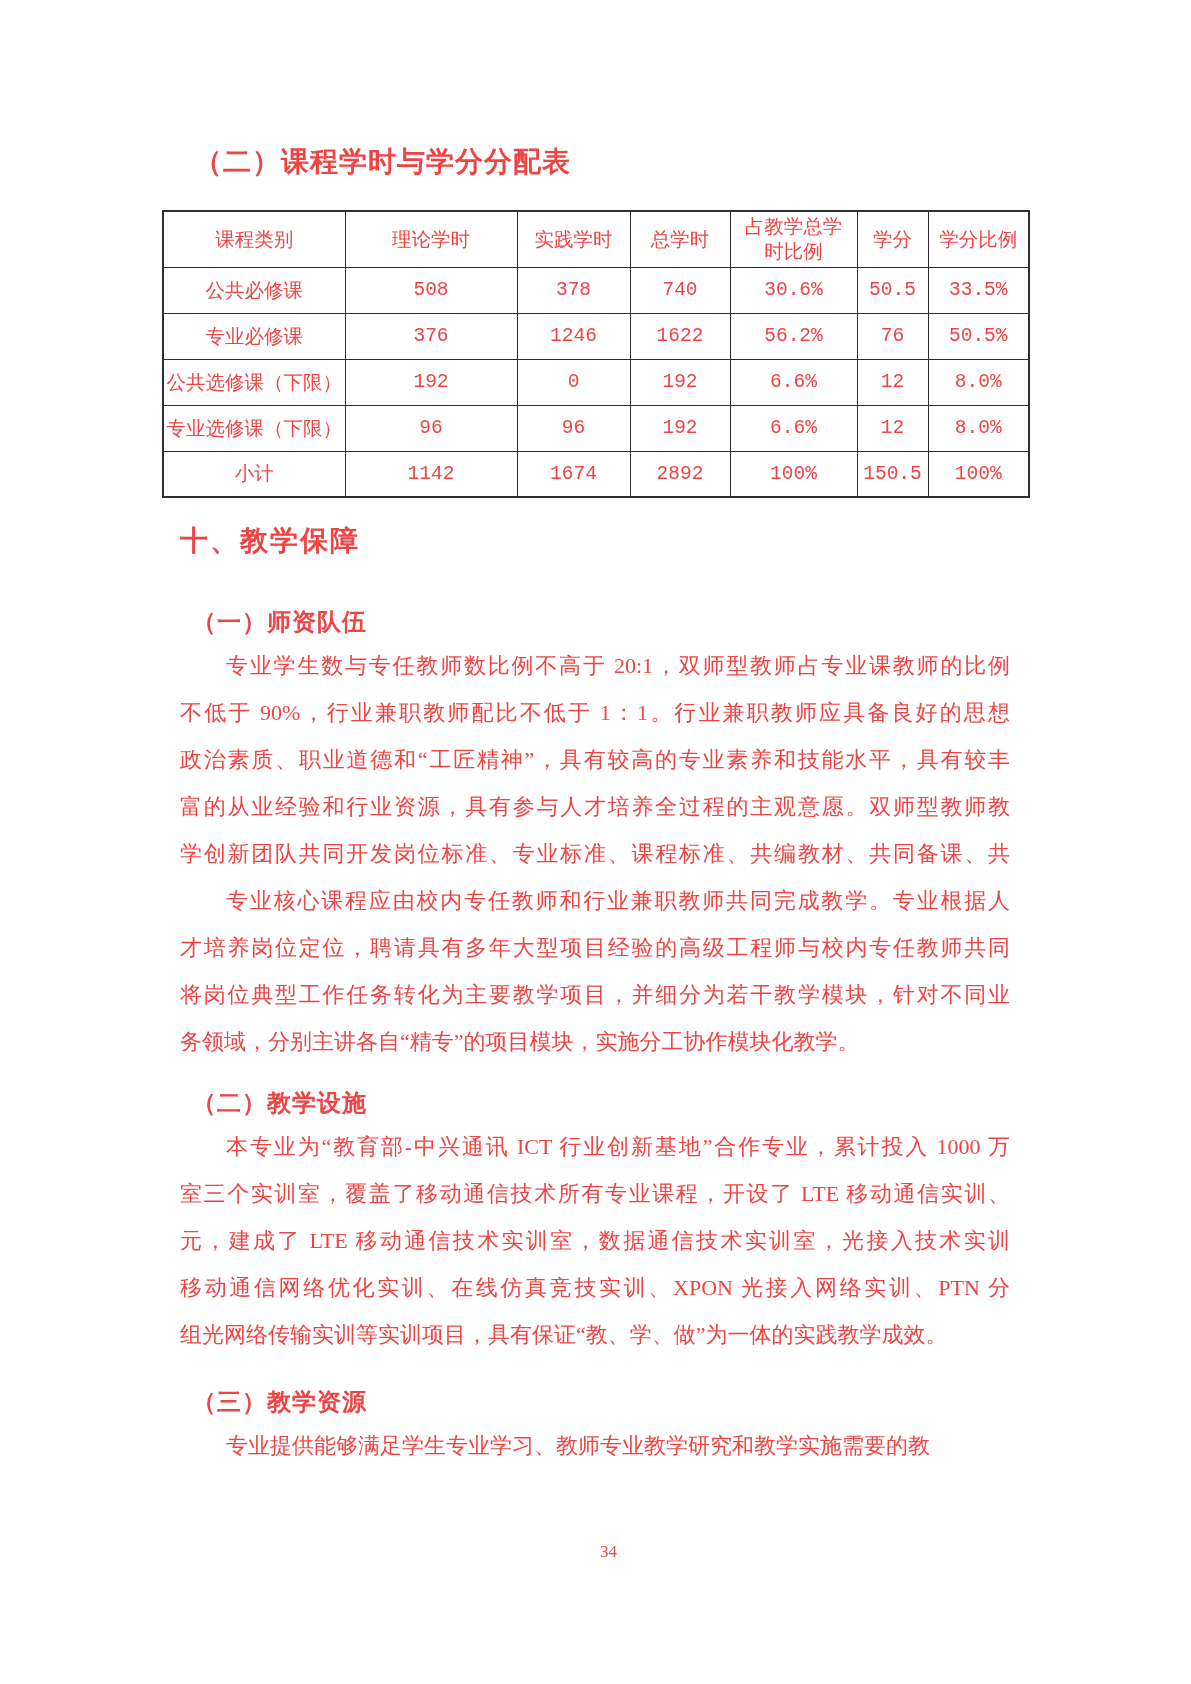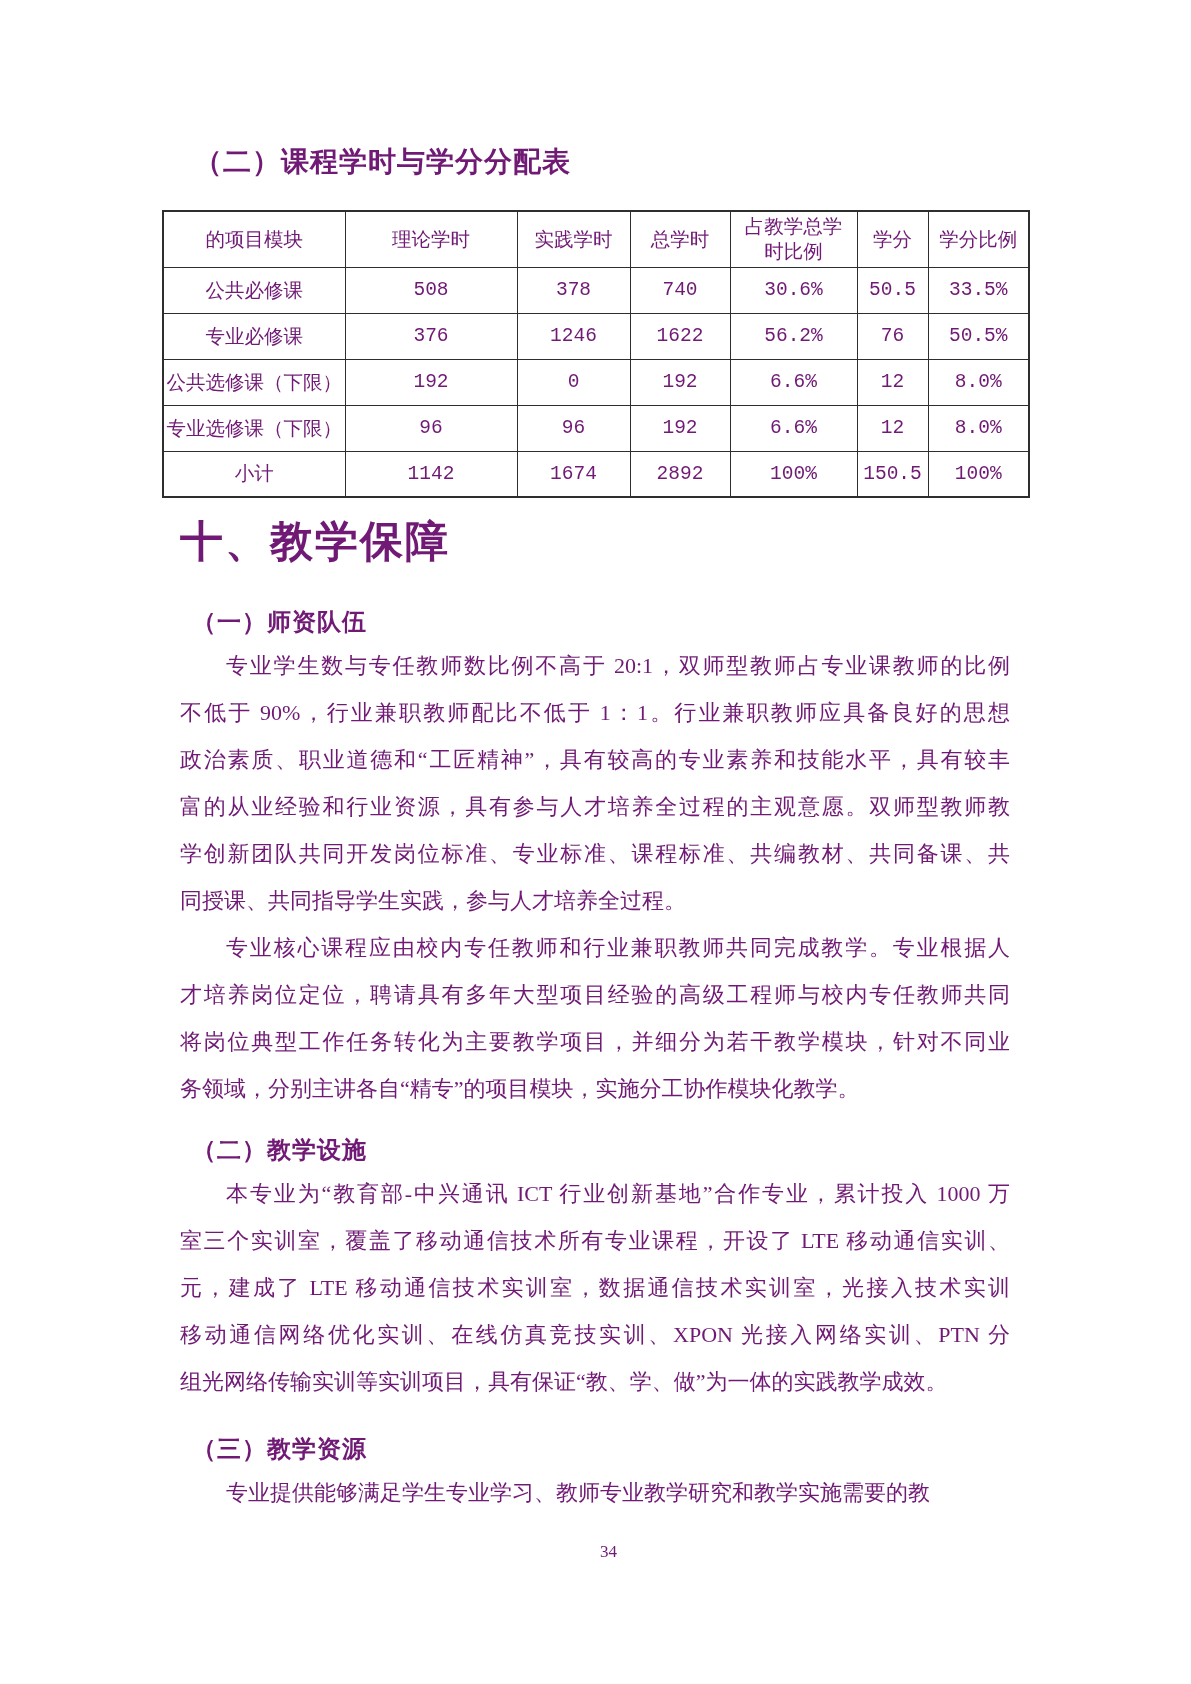--- a/index.html
+++ b/index.html
@@ -1,21 +1,21 @@
 <!DOCTYPE html>
 <html><head>
 <meta charset="utf-8">
 <style>
   html, body { margin: 0; padding: 0; background: #ffffff; }
   .page {
     position: relative;
     width: 1191px;
     height: 1684px;
     background: #ffffff;
-    color: #701a75;
+    color: #ef4444;
     font-family: "Liberation Serif", "DejaVu Serif", serif;
     overflow: hidden;
     box-sizing: border-box;
     padding: 0 181px 4px 180px;
   }
   .hei { font-family: "Liberation Sans", "DejaVu Sans", sans-serif; font-weight: 700; }
 
   .h-table-title {
     margin: 142px 0 0 14px;
     font-size: 28px;
@@ -39,21 +39,21 @@
     padding: 0 8px;
     overflow: hidden;
   }
   table.credit-table thead tr { height: 56px; }
   table.credit-table tbody tr { height: 46px; font-family: Liberation Mono, monospace; }
   table.credit-table th { line-height: 25px; white-space: normal; }
   table.credit-table td { white-space: nowrap; padding: 0 2px; }
 
   .h-main {
     margin: 20px 0 1px 0;
-    font-size: 43px;
+    font-size: 28px;
     line-height: 46px;
     letter-spacing: 2px;
   }
   .h-sub {
     font-size: 24px;
     line-height: 40px;
     letter-spacing: 1px;
     margin: 0 0 0 12px;
   }
   .h-sub.s1 { margin-top: 38px; }
@@ -91,21 +91,21 @@
       <col style="width:182px">
         <col style="width:172px">
         <col style="width:113px">
       <col style="width:100px">
         <col style="width:127px">
         <col style="width:71px">
         <col style="width:101px">
     </colgroup>
     <thead>
       <tr>
-        <th>的项目模块</th>
+        <th>课程类别</th>
         <th>理论学时</th>
         <th>实践学时</th>
         <th>总学时</th>
         <th>占教学总学时比例</th>
         <th>学分</th>
         <th>学分比例</th>
       </tr>
     </thead>
     <tbody>
       <tr>
@@ -158,21 +158,20 @@
 
   <div class="h-main hei">十、教学保障</div>
 
   <div class="h-sub s1 hei">（一）师资队伍</div>
   <div class="para">
     <div class="line first">专业学生数与专任教师数比例不高于 20:1，双师型教师占专业课教师的比例</div>
     <div class="line">不低于 90%，行业兼职教师配比不低于 1：1。行业兼职教师应具备良好的思想</div>
     <div class="line">政治素质、职业道德和“工匠精神”，具有较高的专业素养和技能水平，具有较丰</div>
     <div class="line">富的从业经验和行业资源，具有参与人才培养全过程的主观意愿。双师型教师教</div>
     <div class="line">学创新团队共同开发岗位标准、专业标准、课程标准、共编教材、共同备课、共</div>
-    <div class="line last">同授课、共同指导学生实践，参与人才培养全过程。</div>
   </div>
   <div class="para">
     <div class="line first">专业核心课程应由校内专任教师和行业兼职教师共同完成教学。专业根据人</div>
     <div class="line">才培养岗位定位，聘请具有多年大型项目经验的高级工程师与校内专任教师共同</div>
     <div class="line">将岗位典型工作任务转化为主要教学项目，并细分为若干教学模块，针对不同业</div>
     <div class="line last">务领域，分别主讲各自“精专”的项目模块，实施分工协作模块化教学。</div>
   </div>
 
   <div class="h-sub s2 hei">（二）教学设施</div>
   <div class="para">

